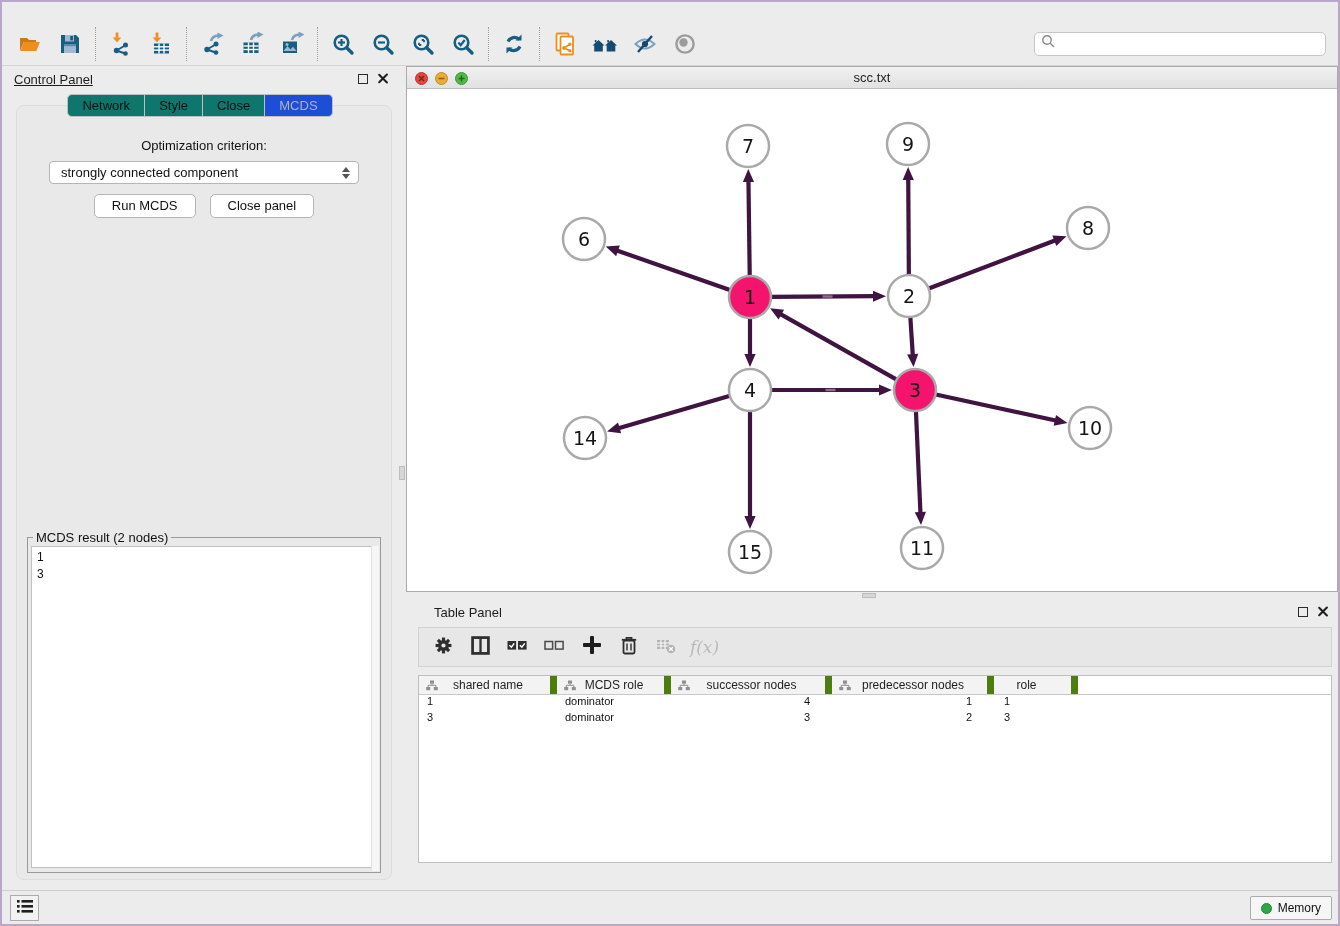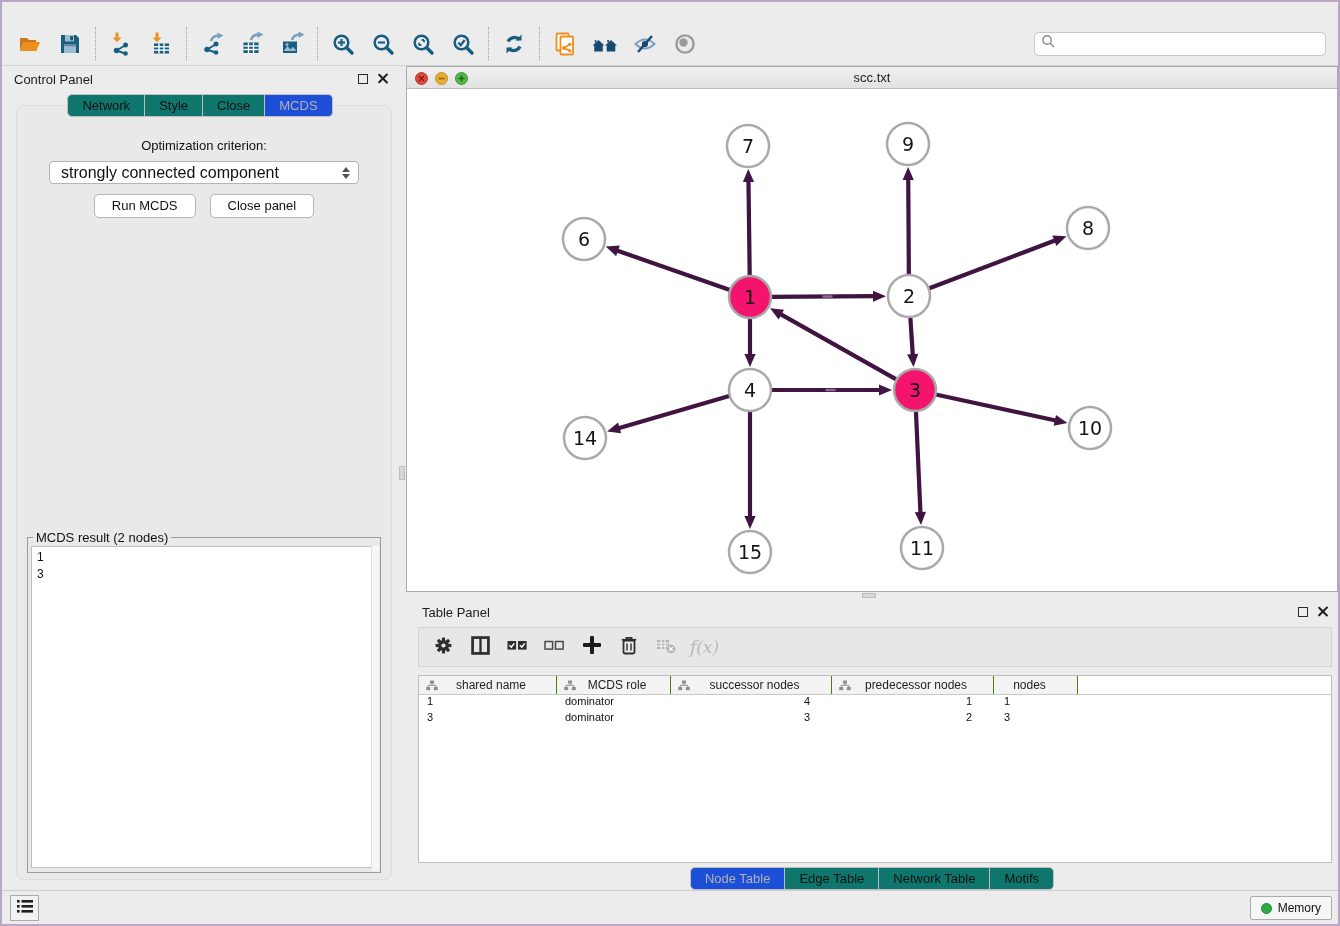--- a/index.html
+++ b/index.html
@@ -52,38 +52,38 @@
   .float-ico { width:10px; height:10px; border:1.6px solid #2b2b2b; }
   .close-ico { width:11px; height:11px; position:relative; }
   .close-ico::before, .close-ico::after {
     content:""; position:absolute; left:5px; top:-1px; width:2.4px; height:13px; background:#1e1e1e; border-radius:1px;
   }
   .close-ico::before { transform:rotate(45deg); }
   .close-ico::after  { transform:rotate(-45deg); }
 
   
   .control-panel { position:absolute; left:0; top:64px; width:396px; bottom:34px; }
-  .cp-title { position:absolute; left:12px; top:6px; }
+  .cp-title { position:absolute; left:12px; top:6px;text-decoration:underline; }
   .cp-tabs { position:absolute; top:28px; left:0; right:0; display:flex; justify-content:center; z-index:2; }
   .tab-seg {
     background:#0f766e; border:1px solid #bfbfbf; border-left:none;
     font-size:13px; color:#111; padding:3px 14px; line-height:15px;
   }
   .tab-seg:first-child { border-left:1px solid #bfbfbf; border-radius:5px 0 0 5px; }
   .tab-seg:last-child { border-radius:0 5px 5px 0; }
   .tab-seg.active { background:#1d4ed8; color:#b2b2b2; }
   .cp-body {
     position:absolute; left:6px; right:6px; top:39px; bottom:10px;
     background:#e9e9e9; border:1px solid #dcdcdc; border-radius:8px;margin-left:8px;
   }
   .opt-label { margin-top:32px; text-align:center; font-size:13px; color:#111; }
   .criterion {
     margin:8px auto 0; width:310px; height:23px; background:#fff;
     border:1px solid #b5b5b5; border-radius:4px;
-    display:flex; align-items:center; padding:0 8px 0 11px; font-size:16px; color:#111;
+    display:flex; align-items:center; padding:0 8px 0 11px; font-size:13px; color:#111;
   }
   .criterion .spacer { flex:1; }
   .chev { display:flex; flex-direction:column; gap:2px; }
   .chev .u { width:0; height:0; border-left:4px solid transparent; border-right:4px solid transparent; border-bottom:5px solid #555; }
   .chev .d { width:0; height:0; border-left:4px solid transparent; border-right:4px solid transparent; border-top:5px solid #555; }
   .cp-buttons { margin-top:10px; display:flex; justify-content:center; gap:14px; }
   .btn {
     background:#fff; border:1px solid #b5b5b5; border-radius:5px;
     font-size:13px; color:#111; padding:3px 17px; line-height:16px;
     font-family:"Liberation Sans",sans-serif;
@@ -121,35 +121,35 @@
   }
   .nw-lights { position:absolute; left:8px; top:4px; display:flex; gap:7px; }
   .nw-title {
     position:absolute; left:0; right:0; top:0; height:22px; line-height:22px;
     text-align:center; font-size:13px; color:#222;
   }
   .nw-content { position:absolute; top:22px; left:0; right:0; bottom:0; background:#fff; overflow:hidden; }
 
   
   .table-panel { position:absolute; left:404px; right:0; top:597px; bottom:34px; background:#ececec; }
-  .tp-title { position:absolute; left:16px; top:6px; }
+  .tp-title { position:absolute; left:28px; top:6px; }
   .tp-toolbar {
     position:absolute; left:12px; right:6px; top:28px; height:40px;
     background:#e7e7e7; border:1px solid #d2d2d2;
     display:flex; align-items:center; padding:0 6px;
   }
   .tp-ico { width:37px; height:32px; display:flex; align-items:center; justify-content:center; }
   .fx-label { font-family:"DejaVu Serif", serif; font-style:italic; font-size:17px; color:#b9b9b9; margin-left:4px; }
   .tp-table {
     position:absolute; left:12px; right:6px; top:76px; height:188px;
     background:#fff; border:1px solid #bfbfbf; overflow:hidden;
   }
   .tp-head { display:flex; height:19px; border-bottom:1px solid #c9c9c9; }
   .th-cell {
-    background:#f3f3f3; border-right:1px solid #4d7c0f;
+    background:#f3f3f3; border-right:7px solid #4d7c0f;
     display:flex; align-items:center; font-size:12px; color:#1e1e1e;
     position:relative;
   }
   .th-cell svg { margin:0 0 0 7px; }
   .th-cell span { flex:1; text-align:center; padding-right:12px; }
   .tp-row { display:flex; height:16px; font-size:11px; color:#111; }
   .td-cell { overflow:hidden; white-space:nowrap; }
   .al { padding-left:8px; text-align:left; }
   .ar { padding-right:22px; text-align:right; }
   .tp-tabs { position:absolute; left:0; right:0; top:268px; display:flex; justify-content:center; }
@@ -661,45 +661,39 @@
               <g fill="#8f8f8f">
                 <rect x="4" y="0.5" width="4" height="3.2"></rect>
                 <rect x="0.2" y="7" width="4" height="3.2"></rect>
                 <rect x="7.8" y="7" width="4" height="3.2"></rect>
               </g>
               <path d="M6 3.7v1.6M2.2 7V5.3h7.6V7" fill="none" stroke="#8f8f8f"></path>
             </svg>
           <span>predecessor nodes</span>
         </div>
         <div class="th-cell" style="width:84px">
-          <span>nodes</span>
+          <span>role</span>
         </div>
       </div>
       <div class="tp-row">
         <div class="td-cell al" style="width:138px">1</div>
         <div class="td-cell al" style="width:114px">dominator</div>
         <div class="td-cell ar" style="width:161px">4</div>
         <div class="td-cell ar" style="width:162px">1</div>
         <div class="td-cell al" style="width:84px; padding-left:10px">1</div>
       </div>
       <div class="tp-row">
         <div class="td-cell al" style="width:138px">3</div>
         <div class="td-cell al" style="width:114px">dominator</div>
         <div class="td-cell ar" style="width:161px">3</div>
         <div class="td-cell ar" style="width:162px">2</div>
         <div class="td-cell al" style="width:84px; padding-left:10px">3</div>
       </div>
     </div>
 
-    <div class="tp-tabs">
-      <div class="tab-seg active">Node Table</div>
-      <div class="tab-seg">Edge Table</div>
-      <div class="tab-seg">Network Table</div>
-      <div class="tab-seg">Motifs</div>
-    </div>
   </div>
 
   <div class="status-bar">
     <div class="list-btn">
       <span><svg width="18" height="17" viewBox="0 0 18 17">
             <g fill="#1f1f1f">
               <rect x="1" y="2" width="2.6" height="2.6"></rect>
               <rect x="5.5" y="2" width="11.5" height="2.6"></rect>
               <rect x="1" y="7" width="2.6" height="2.6"></rect>
               <rect x="5.5" y="7" width="11.5" height="2.6"></rect>

